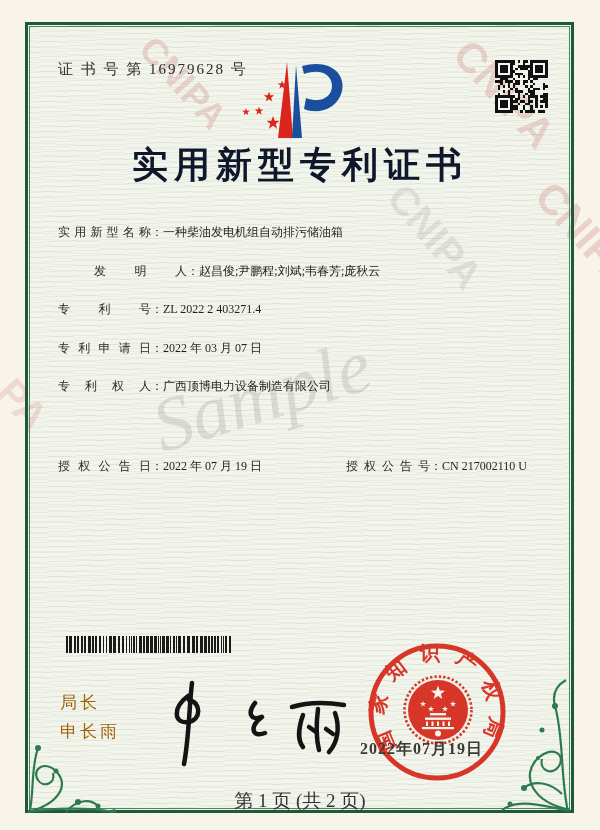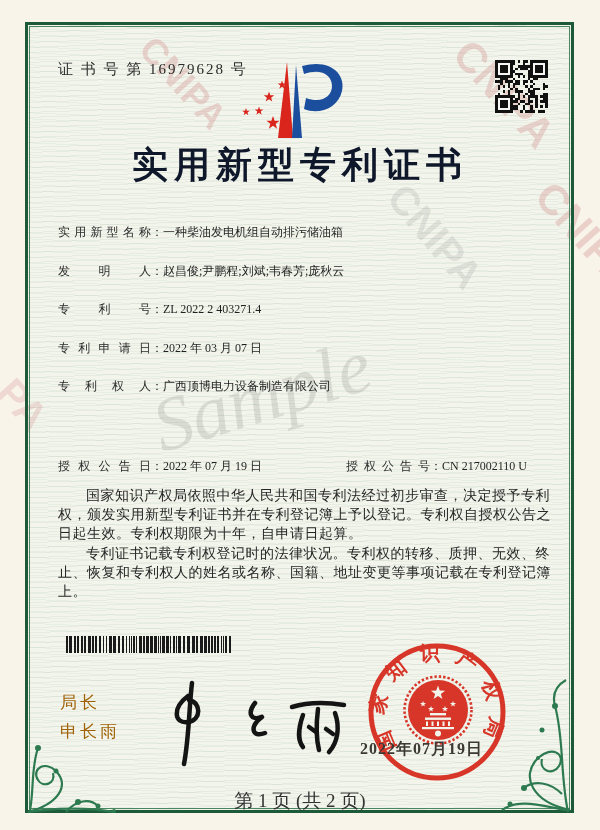--- a/index.html
+++ b/index.html
@@ -233,43 +233,39 @@
       <rect x="0" y="35" width="17.5" height="17.5" fill="#111"></rect>
       <rect x="2.5" y="37.5" width="12.5" height="12.5" fill="#f6f6f4"></rect>
       <rect x="5" y="40" width="7.5" height="7.5" fill="#111"></rect>
     </svg>
 
   <div class="abs title">实用新型专利证书</div>
 
   <div class="abs row" style="top:222px;">
     <span class="flabel">实用新型名称</span><span class="colon">：</span><span class="fvalue">一种柴油发电机组自动排污储油箱</span>
   </div>
-  <div class="abs row" style="top:261px;">
+  <div class="abs row" style="top:261px;margin-left:36px;">
     <span class="flabel">发明人</span><span class="colon">：</span><span class="fvalue">赵昌俊;尹鹏程;刘斌;韦春芳;庞秋云</span>
   </div>
   <div class="abs row" style="top:299px;">
     <span class="flabel">专利号</span><span class="colon">：</span><span class="fvalue">ZL 2022 2 403271.4</span>
   </div>
   <div class="abs row" style="top:338px;">
     <span class="flabel">专利申请日</span><span class="colon">：</span><span class="fvalue">2022 年 03 月 07 日</span>
   </div>
   <div class="abs row" style="top:376px;">
     <span class="flabel">专利权人</span><span class="colon">：</span><span class="fvalue">广西顶博电力设备制造有限公司</span>
   </div>
   <div class="abs row" style="top:456px;">
     <span class="flabel">授权公告日</span><span class="colon">：</span><span class="fvalue">2022 年 07 月 19 日</span>
     <span class="grant2">
       <span class="flabel2">授权公告号</span><span class="colon">：</span><span class="fvalue">CN 217002110 U</span>
     </span>
   </div>
 
-  <div class="abs paras">
-    <p>国家知识产权局依照中华人民共和国专利法经过初步审查，决定授予专利权，颁发实用新型专利证书并在专利登记簿上予以登记。专利权自授权公告之日起生效。专利权期限为十年，自申请日起算。</p>
-    <p>专利证书记载专利权登记时的法律状况。专利权的转移、质押、无效、终止、恢复和专利权人的姓名或名称、国籍、地址变更等事项记载在专利登记簿上。</p>
-  </div>
 
   <svg id="barcode" class="abs" style="left:64px;top:636px;" width="172" height="18" viewBox="0 0 172 18" shape-rendering="crispEdges">
       <rect x="2" y="0" width="2" height="17" fill="#1a1a1a"></rect>
       <rect x="5" y="0" width="3" height="17" fill="#1a1a1a"></rect>
       <rect x="10" y="0" width="2" height="17" fill="#1a1a1a"></rect>
       <rect x="13" y="0" width="2" height="17" fill="#1a1a1a"></rect>
       <rect x="17" y="0" width="2" height="17" fill="#1a1a1a"></rect>
       <rect x="20" y="0" width="2" height="17" fill="#1a1a1a"></rect>
       <rect x="24" y="0" width="3" height="17" fill="#1a1a1a"></rect>
       <rect x="28" y="0" width="2" height="17" fill="#1a1a1a"></rect>

